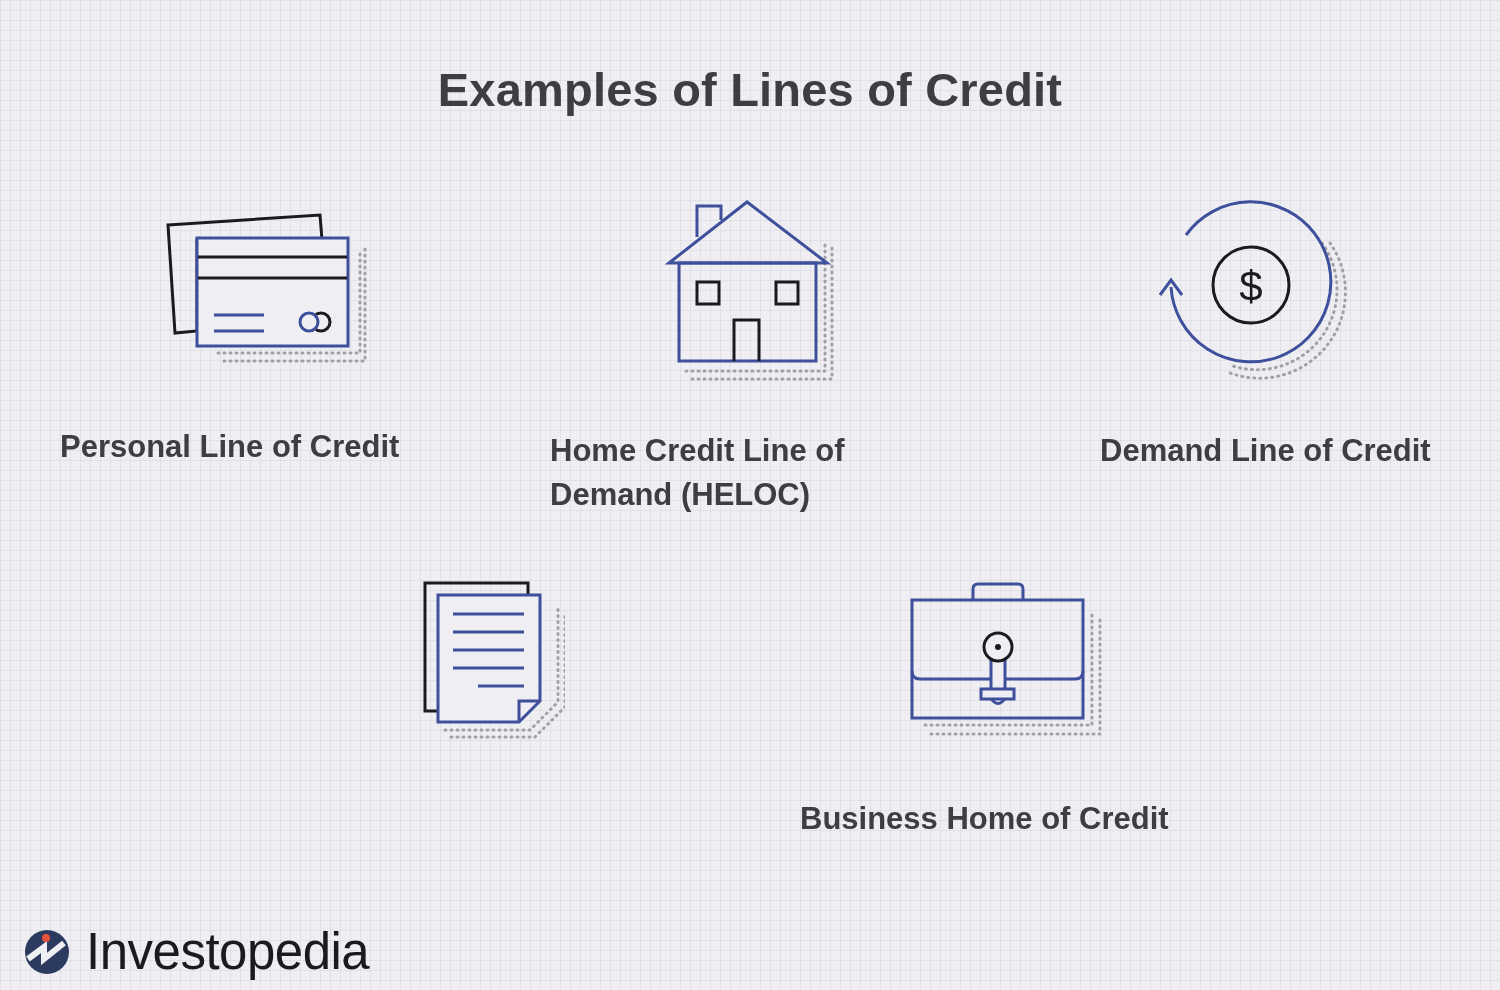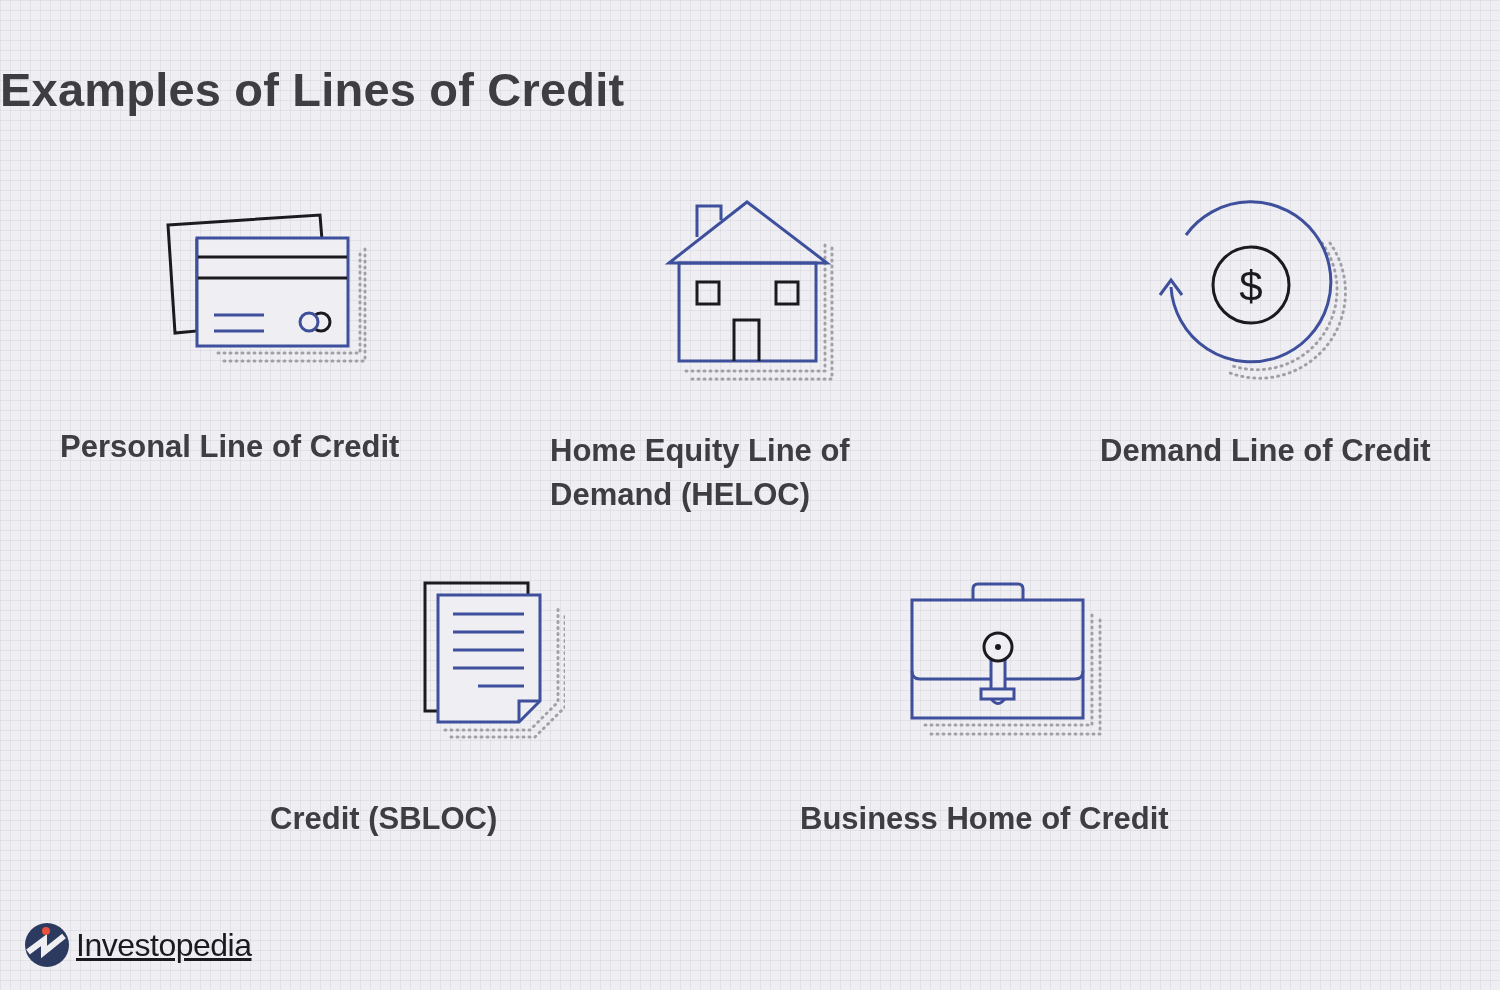--- a/index.html
+++ b/index.html
@@ -7,31 +7,31 @@
     width:1500px;height:990px;overflow:hidden;position:relative;
     background-color:#efeff3;
     background-image:
       linear-gradient(to right, rgba(200,200,210,0.35) 1px, transparent 1px),
       linear-gradient(to bottom, rgba(200,200,210,0.35) 1px, transparent 1px);
     background-size:10px 10px;
     font-family:"Liberation Sans", sans-serif;
     color:#3d3d42;
   }
   .title{
-    position:absolute;left:0;width:1500px;top:62px;
+    position:absolute;left:0;width:1500px;top:62px;text-align:center;
     font-size:47px;font-weight:bold;color:#3d3d42;letter-spacing:0.2px;
   }
   .item{position:absolute;}
   .icon{position:absolute;}
   .label{
     position:absolute;font-size:31px;font-weight:bold;
     color:#3d3d42;line-height:44px;
   }
   .logo{position:absolute;left:24px;top:922px;display:flex;align-items:center;}
-  .logo-text{font-size:32px;color:#1b1b1f;margin-left:6px;letter-spacing:-0.5px;text-decoration:underline;}
+  .logo-text{font-size:51px;color:#1b1b1f;margin-left:16px;letter-spacing:-0.5px;}
 </style>
 </head>
 <body>
 
 <div class="title">Examples of Lines of Credit</div>
 
 <div class="item">
   <svg class="icon" style="left:160px;top:205px" width="215" height="165" viewBox="0 0 215 165">
     <g fill="#a0a0a6">
 
@@ -56,21 +56,21 @@
     <path d="M26 176 H165 V48" fill="none" stroke="#a0a0a6" stroke-width="3" stroke-dasharray="1 5" stroke-linecap="round"></path>
     <path d="M32 184 H172 V48" fill="none" stroke="#a0a0a6" stroke-width="3" stroke-dasharray="1 5" stroke-linecap="round"></path>
     <polyline points="37,42 37,11 61,11 61,25" fill="none" stroke="#3e4f9c" stroke-width="3"></polyline>
     <polygon points="9,68 87,7 167,68" fill="none" stroke="#3e4f9c" stroke-width="3"></polygon>
     <rect x="19" y="68" width="137" height="98" fill="none" stroke="#3e4f9c" stroke-width="3"></rect>
     <rect x="37" y="87" width="22" height="22" fill="none" stroke="#1b1b1f" stroke-width="3"></rect>
     <rect x="116" y="87" width="22" height="22" fill="none" stroke="#1b1b1f" stroke-width="3"></rect>
     <polyline points="74,166 74,125 99,125 99,166" fill="none" stroke="#1b1b1f" stroke-width="3"></polyline>
   </svg>
   <div class="label" style="left:550px;width:400px;top:429px">
-    <div>Home Equity Line of</div>
+    <div>Home Credit Line of</div>
     <div>Demand (HELOC)</div>
   </div>
 </div>
 
 <div class="item">
   <svg class="icon" style="left:1150px;top:195px" width="205" height="190" viewBox="0 0 205 190">
     <path d="M172 48 A80 80 0 0 1 80 170" fill="none" stroke="#a0a0a6" stroke-width="3" stroke-dasharray="1 5" stroke-linecap="round"></path>
     <path d="M180 48 A86 86 0 0 1 80 178" fill="none" stroke="#a0a0a6" stroke-width="3" stroke-dasharray="1 5" stroke-linecap="round"></path>
     <path d="M36 40 A80 80 0 1 1 21 92" fill="none" stroke="#3e4f9c" stroke-width="3"></path>
     <polyline points="10,100 21,85 32,100" fill="none" stroke="#3e4f9c" stroke-width="3"></polyline>
@@ -87,21 +87,20 @@
     <rect x="10" y="8" width="103" height="128" fill="none" stroke="#1b1b1f" stroke-width="3"></rect>
     <polygon points="23,20 125,20 125,126 104,147 23,147" fill="#efeff3" stroke="#3e4f9c" stroke-width="3"></polygon>
     <polyline points="104,147 104,126 125,126" fill="none" stroke="#3e4f9c" stroke-width="3"></polyline>
     <line x1="38" y1="39" x2="109" y2="39" stroke="#3e4f9c" stroke-width="3"></line>
     <line x1="38" y1="57" x2="109" y2="57" stroke="#3e4f9c" stroke-width="3"></line>
     <line x1="38" y1="75" x2="109" y2="75" stroke="#3e4f9c" stroke-width="3"></line>
     <line x1="38" y1="93" x2="109" y2="93" stroke="#3e4f9c" stroke-width="3"></line>
     <line x1="63" y1="111" x2="109" y2="111" stroke="#3e4f9c" stroke-width="3"></line>
   </svg>
   <div class="label" style="left:270px;width:440px;top:797px">
-    <div>Credit (SBLOC)</div>
   </div>
 </div>
 
 <div class="item">
   <svg class="icon" style="left:900px;top:575px" width="210" height="170" viewBox="0 0 210 170">
     <path d="M25 150 H192 V40" fill="none" stroke="#a0a0a6" stroke-width="3" stroke-dasharray="1 5" stroke-linecap="round"></path>
     <path d="M31 159 H200 V45" fill="none" stroke="#a0a0a6" stroke-width="3" stroke-dasharray="1 5" stroke-linecap="round"></path>
     <path d="M73 25 V14 Q73 9 78 9 H118 Q123 9 123 14 V25" fill="none" stroke="#3e4f9c" stroke-width="3"></path>
     <rect x="12" y="25" width="171" height="118" fill="none" stroke="#3e4f9c" stroke-width="3"></rect>
     <path d="M12 96 Q12 104 20 104 H175 Q183 104 183 96" fill="none" stroke="#3e4f9c" stroke-width="3"></path>

